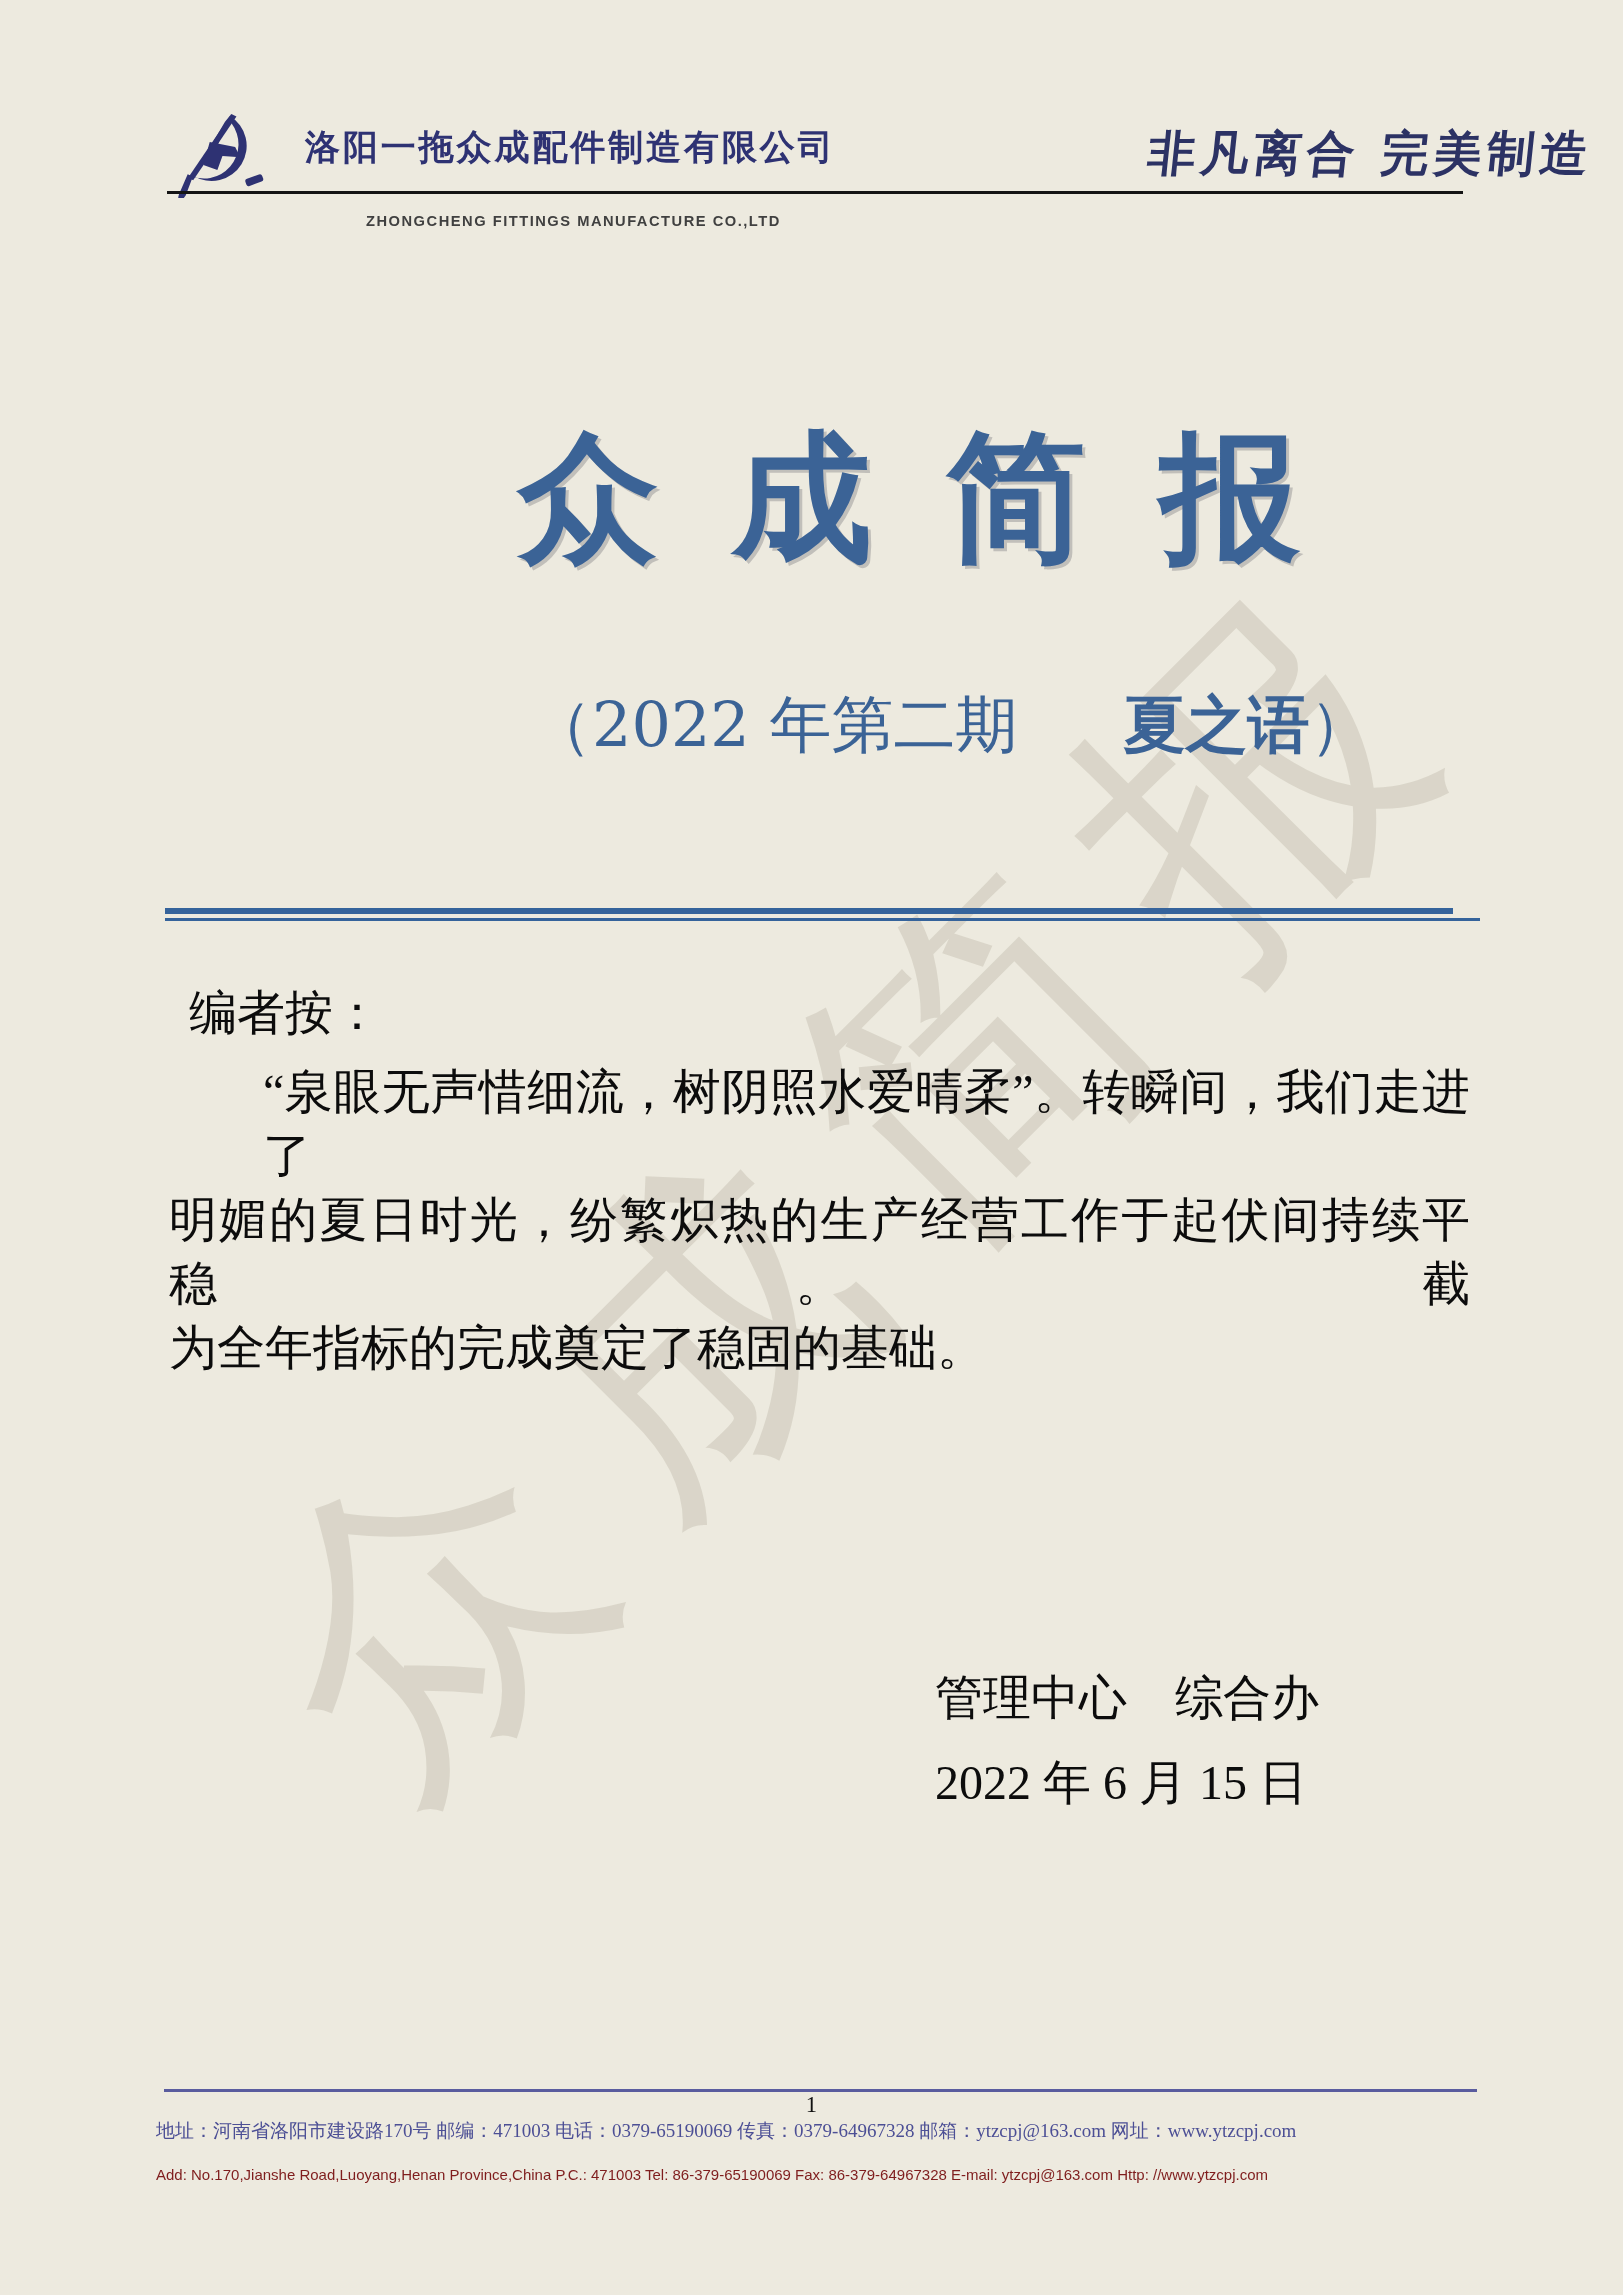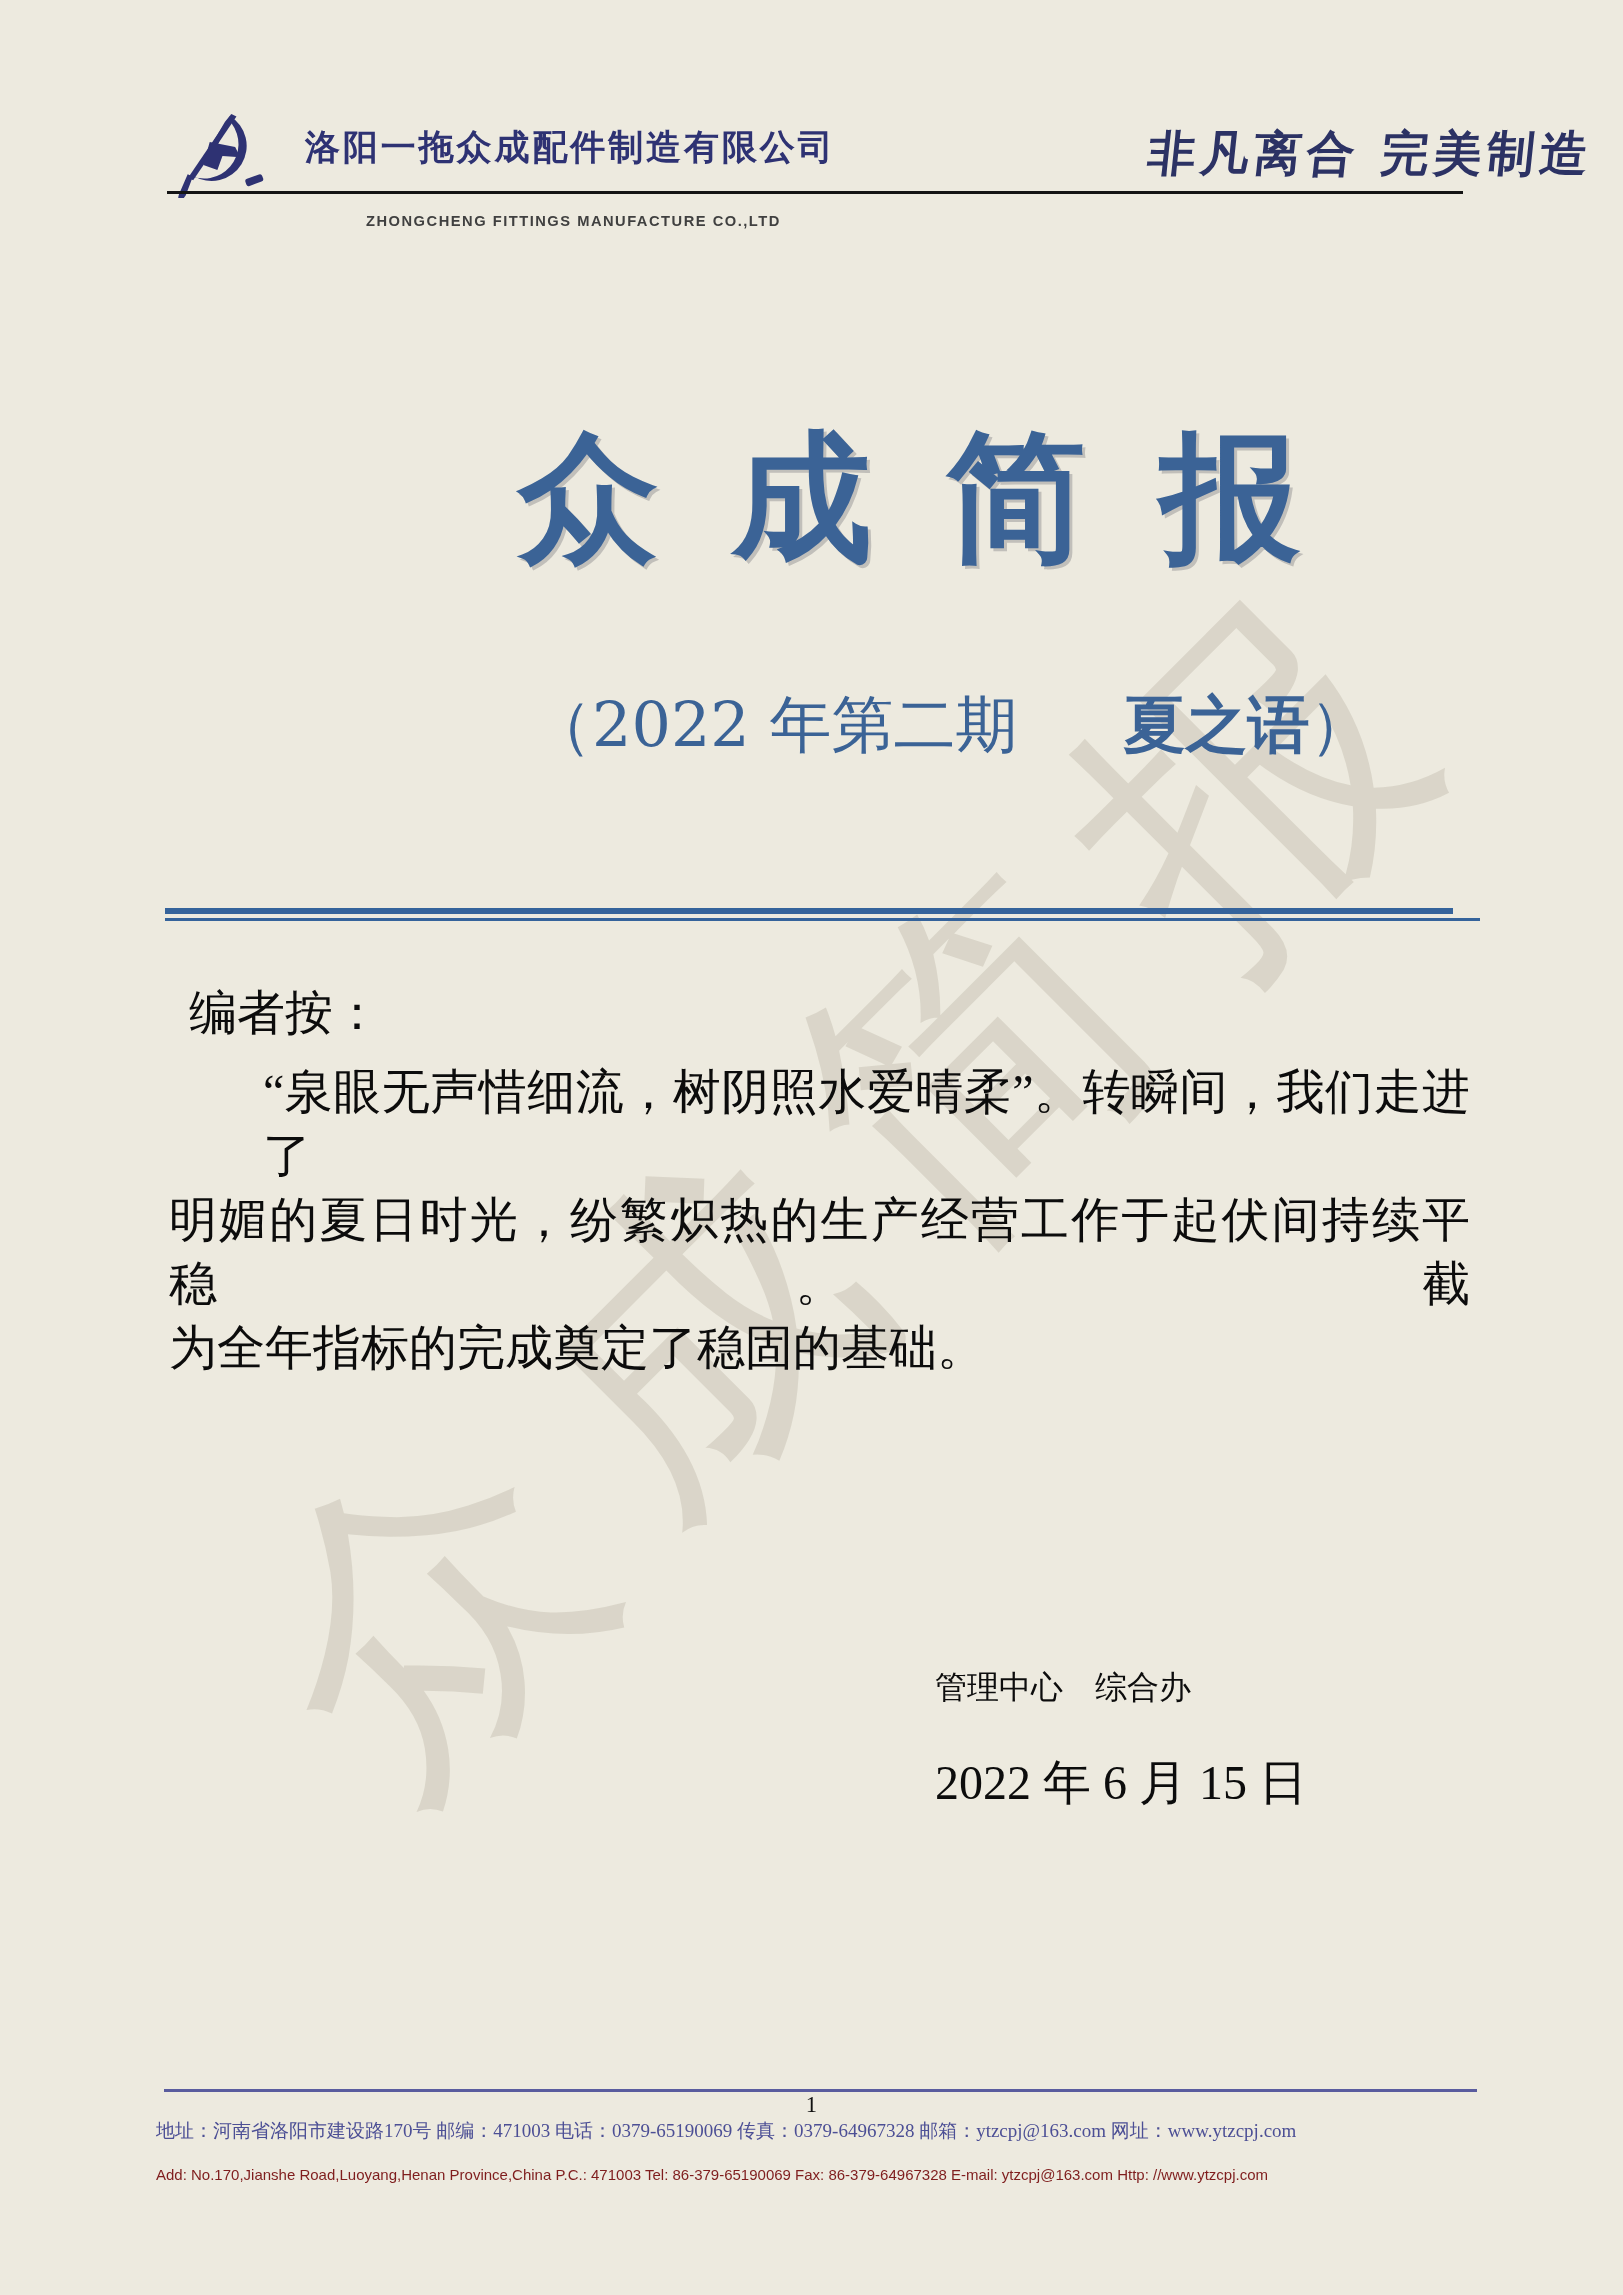--- a/index.html
+++ b/index.html
@@ -85,21 +85,21 @@
   }
   .para { position: absolute; left: 169px; top: 1060px; width: 1301px; }
   .para-line {
     font-size: 48px; color: #0c0c0c; line-height: 64px;
     white-space: normal;
   }
   .para-line.fill { text-align: justify; text-align-last: justify; }
   .para-line.indent { padding-left: 94px; }
   .signoff-unit {
     position: absolute; left: 935px; top: 1666px;
-    font-size: 32px; color: #0c0c0c; white-space: nowrap;
+    font-size: 48px; color: #0c0c0c; white-space: nowrap;
   }
   .signoff-date {
     position: absolute; left: 935px; top: 1751px;
     font-size: 48px; color: #0c0c0c; white-space: nowrap;
   }
   
   .footer-rule {
     position: absolute; left: 164px; top: 2089px;
     width: 1313px; height: 2.5px; background: #5a5c9e;
   }

